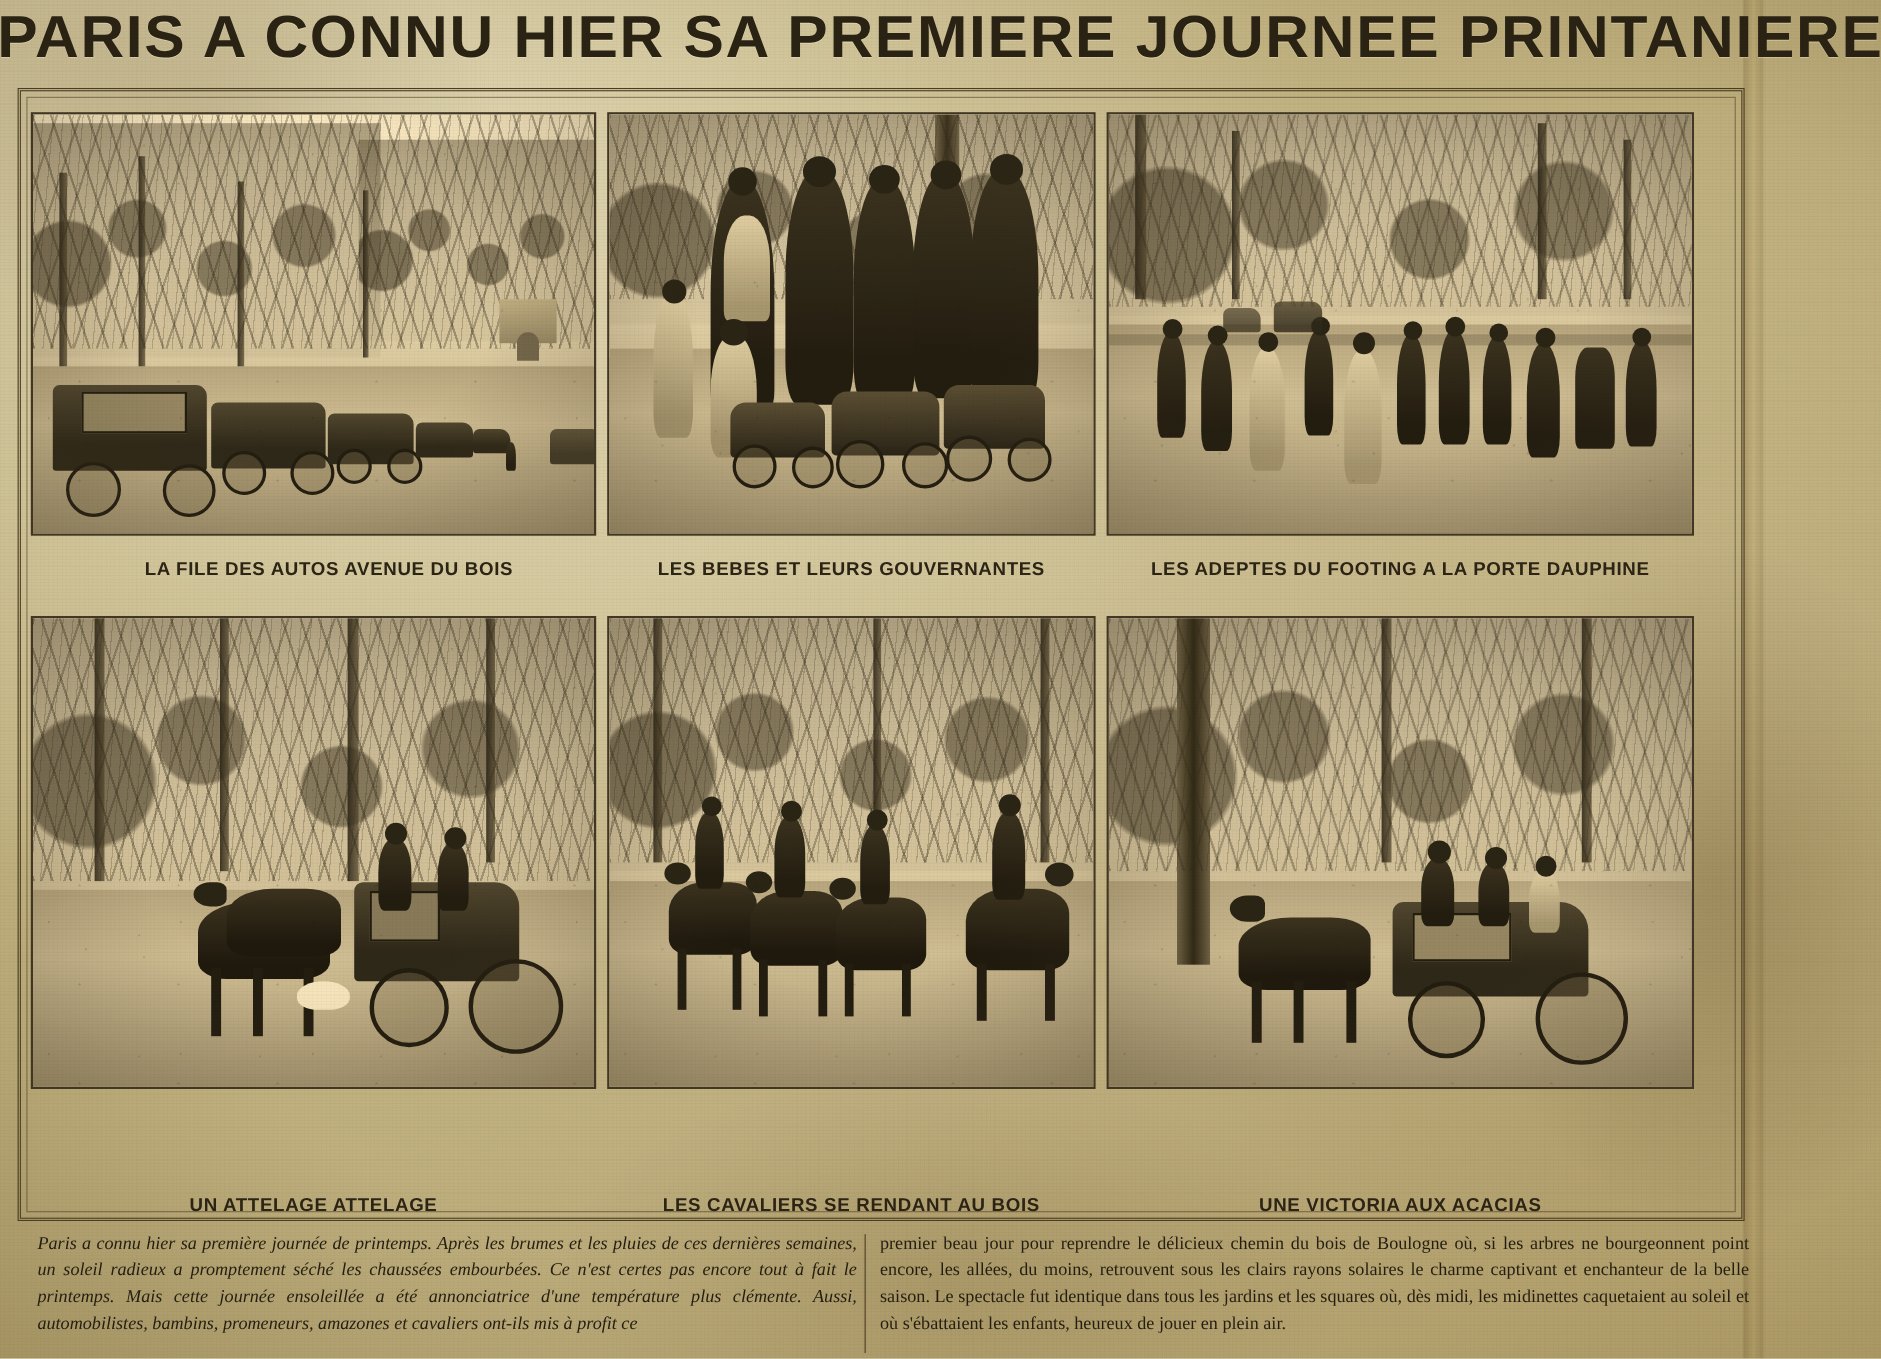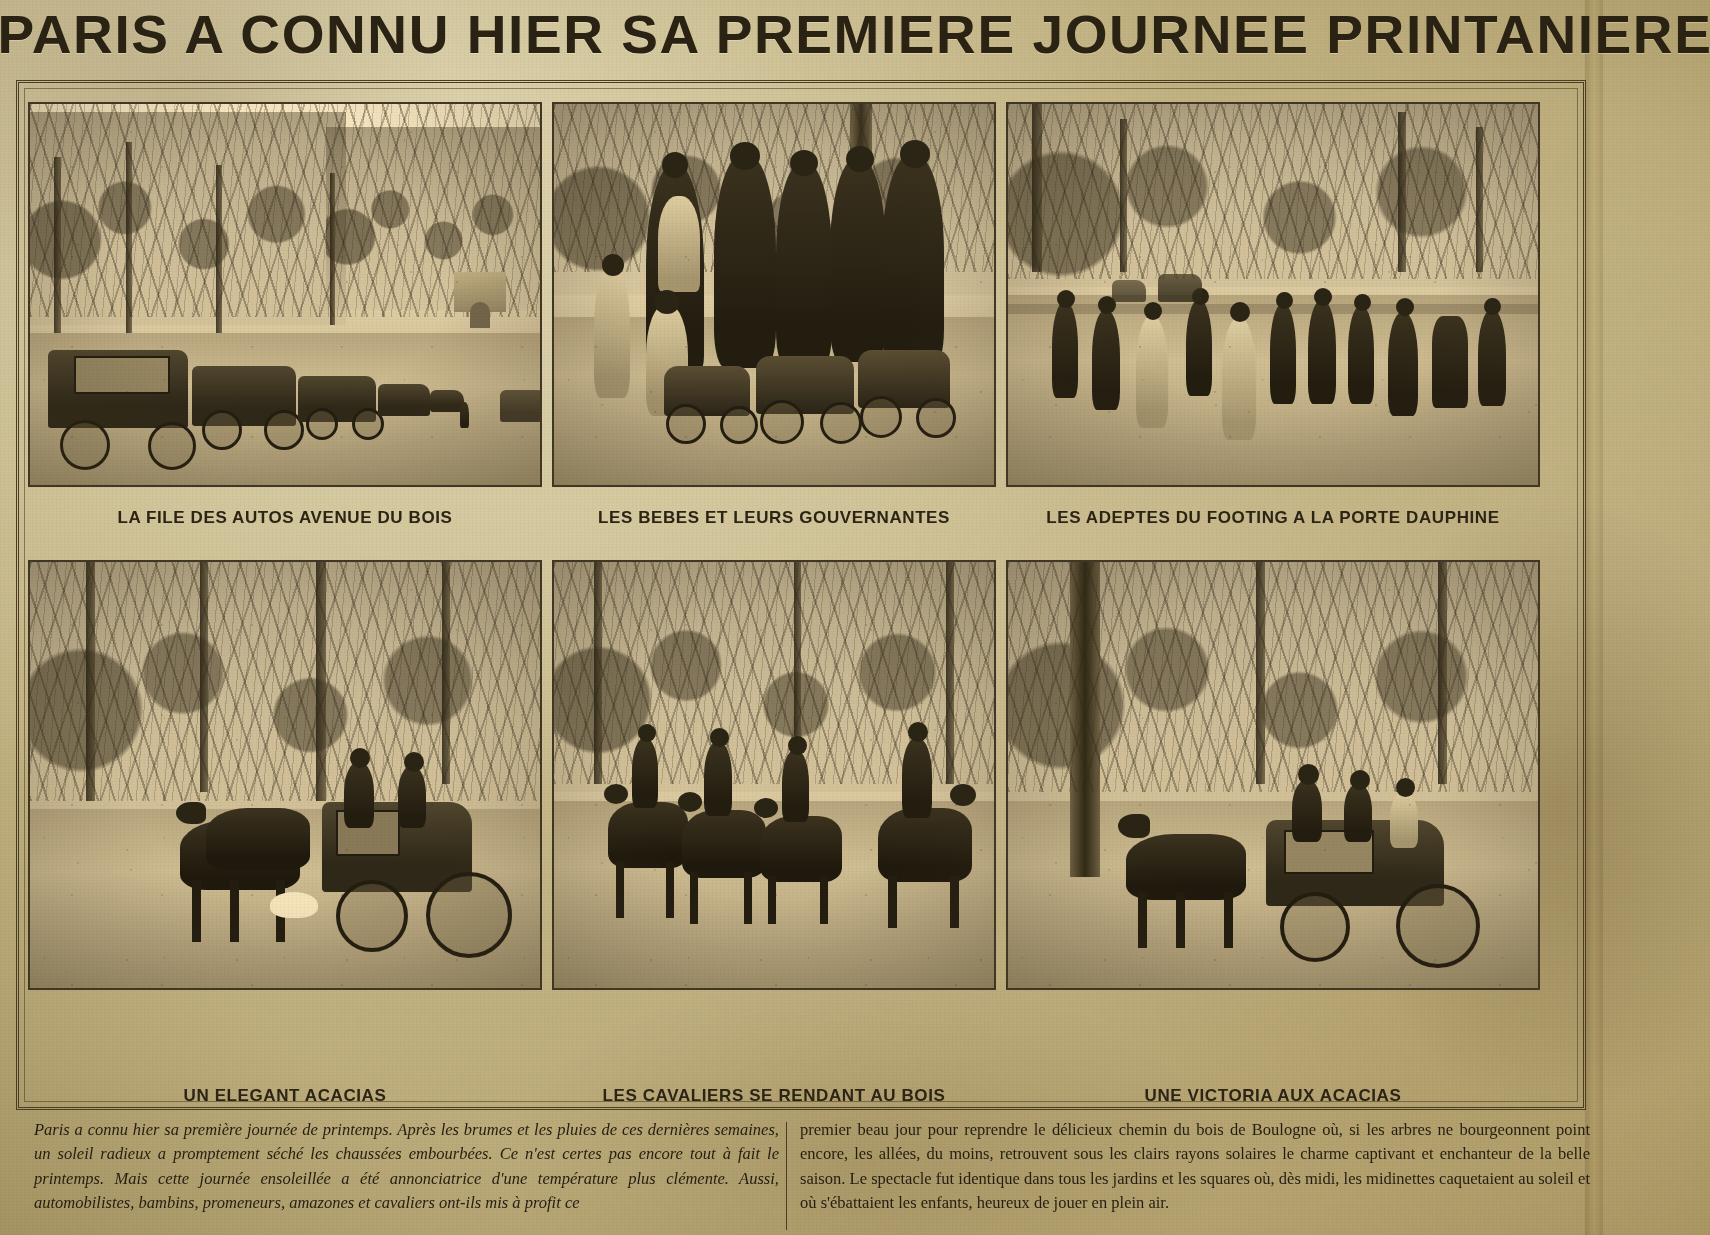--- a/index.html
+++ b/index.html
@@ -355,21 +355,21 @@
         <div class="figure" style="left:470px;top:206px;width:28px;height:96px;"></div>
         <div class="head" style="left:476px;top:194px;width:17px;height:17px;"></div>
         <div class="car" style="left:150px;top:170px;width:44px;height:28px;opacity:.8"></div>
         <div class="car" style="left:104px;top:176px;width:34px;height:22px;opacity:.7"></div>
         <div class="vignette"></div>
         <div class="speck"></div>
       </div>
     </div>
   </div>
 
-  <div class="caption" style="left:28px; top:508px; width:514px;">LA FILE DES AUTOS AVENUE DU BOIS</div>
+  <div class="caption" style="left:42px; top:508px; width:514px;">LA FILE DES AUTOS AVENUE DU BOIS</div>
   <div class="caption" style="left:1006px; top:508px; width:534px;">LES ADEPTES DU FOOTING A LA PORTE DAUPHINE</div>
   <div class="caption" style="left:552px; top:508px; width:444px;">LES BEBES ET LEURS GOUVERNANTES</div>
 
   <div class="row row-2">
 
     <div class="photo" style="width:514px;height:430px;">
       <div class="ph-inner">
         <div class="sky" style="height:60%"></div>
         <div class="ground" style="height:42%"></div>
         <div class="treebelt" style="left:0;top:0;width:100%;height:58%"></div>
@@ -465,21 +465,21 @@
         <div class="figure light" style="left:382px;top:230px;width:28px;height:56px;"></div>
         <div class="head" style="left:388px;top:216px;width:19px;height:19px;"></div>
         <div class="wheel" style="left:272px;top:330px;width:62px;height:62px;border-width:4px;"></div>
         <div class="wheel" style="left:388px;top:322px;width:76px;height:76px;border-width:4px;"></div>
         <div class="vignette"></div>
         <div class="speck"></div>
       </div>
     </div>
   </div>
 
-  <div class="caption" style="left:28px; top:1086px; width:514px;">UN ELEGANT ACACIAS</div>
+  <div class="caption" style="left:28px; top:1086px; width:514px;">UN ATTELAGE ATTELAGE</div>
   <div class="caption" style="left:552px; top:1086px; width:444px;">LES CAVALIERS SE RENDANT AU BOIS</div>
   <div class="caption" style="left:1006px; top:1086px; width:534px;">UNE VICTORIA AUX ACACIAS</div>
 
   <div class="col-divider"></div>
   <div class="body-text col-left">Paris a connu hier sa première journée de printemps. Après les brumes et les pluies de ces dernières semaines, un soleil radieux a promptement séché les chaussées embourbées. Ce n'est certes pas encore tout à fait le printemps. Mais cette journée ensoleillée a été annonciatrice d'une température plus clémente. Aussi, automobilistes, bambins, promeneurs, amazones et cavaliers ont-ils mis à profit ce</div>
   <div class="body-text col-right">premier beau jour pour reprendre le délicieux chemin du bois de Boulogne où, si les arbres ne bourgeonnent point encore, les allées, du moins, retrouvent sous les clairs rayons solaires le charme captivant et enchanteur de la belle saison. Le spectacle fut identique dans tous les jardins et les squares où, dès midi, les midinettes caquetaient au soleil et où s'ébattaient les enfants, heureux de jouer en plein air.</div>
 
   <div class="grain"></div>
 </div>
 

